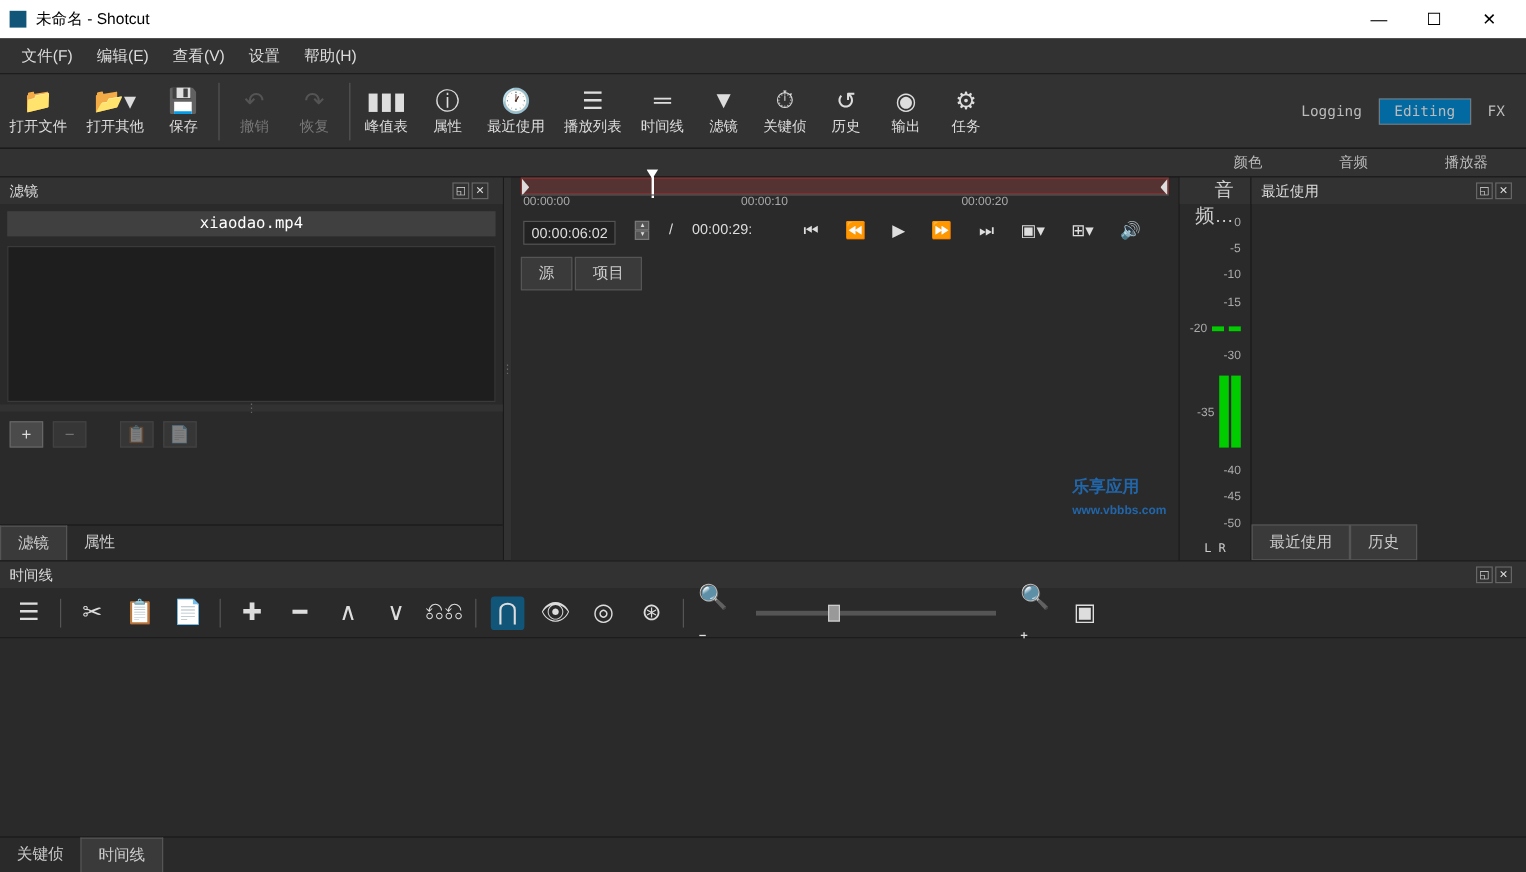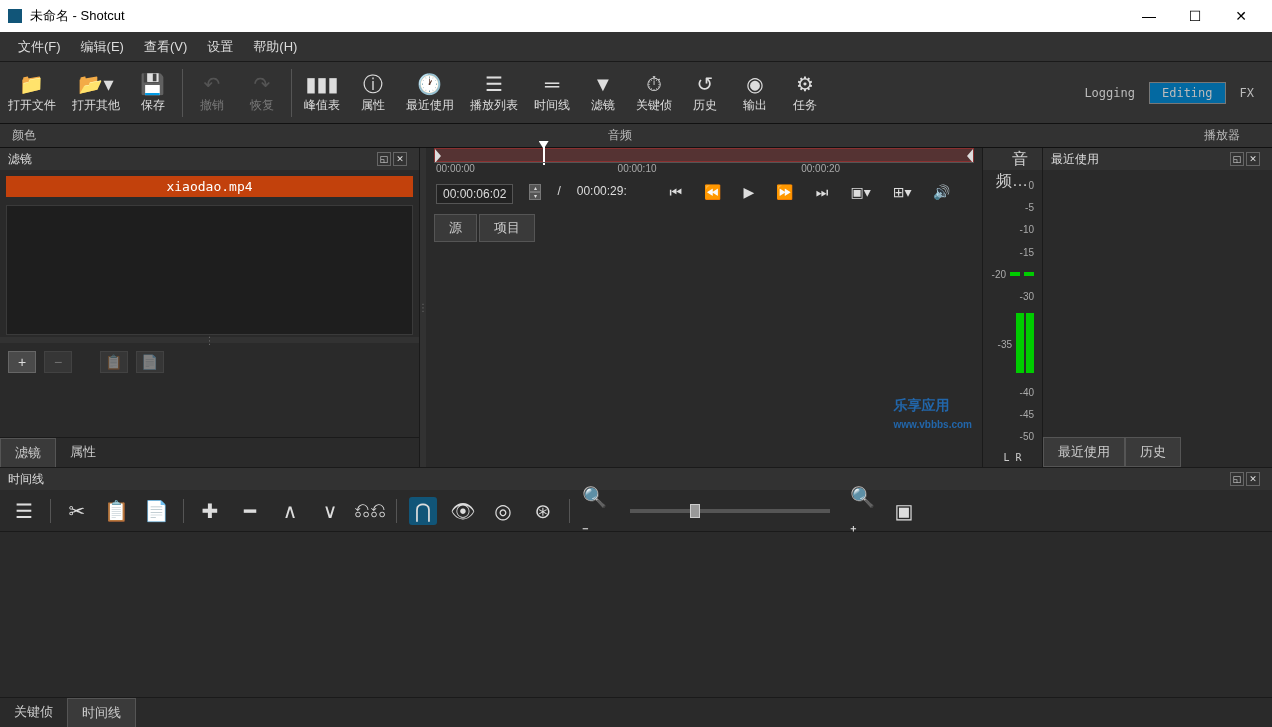--- a/index.html
+++ b/index.html
@@ -16,21 +16,21 @@
 .tbtn .ticon { font-size: 20px; height: 26px; display: flex; align-items: center; justify-content: center; }
 .tbtn.disabled .ticon { opacity: 0.5; }
 .tsep { width: 1px; height: 48px; background: #555; margin: 0 4px; }
 .toolbar .right { margin-left: auto; display: flex; align-items: center; gap: 2px; padding-right: 6px; }
 .modebtn { padding: 3px 12px; font-size: 12px; font-family: monospace; color: #bbb; }
 .modebtn.active { background: #0369a1; border: 1px solid #777; }
 .main { flex: 1; display: flex; min-height: 0; }
 .leftpanel { width: 420px; background: #2a2a2a; display: flex; flex-direction: column; border-right: 1px solid #1a1a1a; }
 .panelhdr { height: 22px; background: #323232; font-size: 12px; padding: 0 8px; display: flex; align-items: center; color: #ddd; }
 .filelist { padding: 6px; }
-.fileitem { background: #c2410c; color: #fff; text-align: center; padding: 3px; font-family: monospace; font-size: 13px; }
+.fileitem { background: #404040; color: #fff; text-align: center; padding: 3px; font-family: monospace; font-size: 13px; }
 .previewbox { margin: 2px 6px; height: 130px; background: #1e1e1e; border: 1px solid #3a3a3a; }
 .filterbtns { display: flex; gap: 8px; padding: 8px; align-items: center; }
 .sqbtn { width: 28px; height: 22px; background: #4a4a4a; border: 1px solid #666; display: flex; align-items: center; justify-content: center; font-size: 14px; color: #ddd; }
 .sqbtn.disabled { opacity: 0.4; }
 .lefttabs { margin-top: auto; display: flex; background: #2a2a2a; border-top: 1px solid #1a1a1a; }
 .lefttab { padding: 5px 14px; font-size: 13px; color: #ccc; }
 .lefttab.active { background: #3a3a3a; border: 1px solid #555; border-bottom: none; }
 .center { flex: 1; background: #2a2a2a; display: flex; flex-direction: column; position: relative; }
 .videoarea { flex: 1; display: flex; align-items: center; justify-content: center; position: relative; }
 .videoframe { width: 168px; height: 220px; background: linear-gradient(180deg, #8a7560 0%, #6a5a48 30%, #c9a878 60%, #8a7a68 100%); position: relative; border: 1px solid #555; overflow: hidden; }
@@ -162,21 +162,21 @@
   <div class="tbtn">
       <div class="ticon">⚙</div>
       <span>任务</span>
     </div>
   <div class="right">
     <div class="modebtn">Logging</div>
     <div class="modebtn active">Editing</div>
     <div class="modebtn">FX</div>
   </div>
 </div>
-<div class="toolbar" style="height:24px;justify-content:space-between;padding-right:20px;border-top:none">
+<div class="toolbar" style="height:24px;justify-content:flex-end;padding-right:20px;border-top:none">
   <div class="modebtn" style="margin-right:40px">颜色</div>
   <div class="modebtn" style="margin-right:40px">音频</div>
   <div class="modebtn">播放器</div>
 </div>
 
 <div class="main">
 
   <div class="leftpanel">
     <div class="panelhdr">
       <span>滤镜</span>

